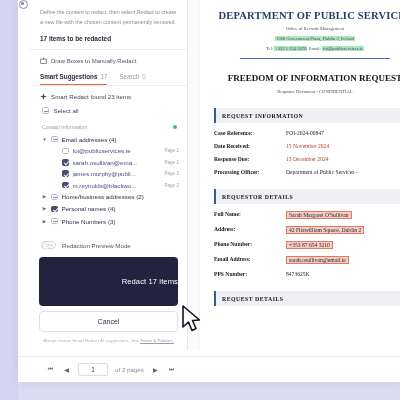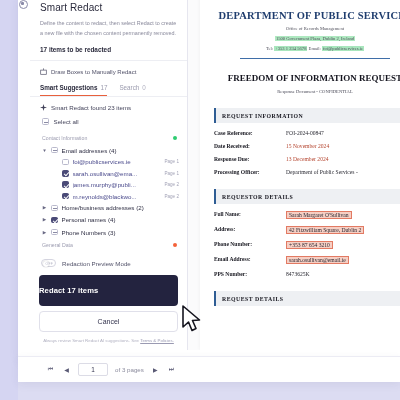--- a/index.html
+++ b/index.html
@@ -85,22 +85,22 @@
   .leaf .pg { font-size:4.6px; color:#a2a2b6; margin-left:auto; padding-left:3px; white-space:nowrap; }
 
   
   .panel-foot { padding:6px 9px 5px 9px; }
   .toggle-row { display:flex; align-items:center; gap:6px; padding:4px 2px 8px 2px; }
   .switch { width:15px; height:8px; border-radius:5px; background:#fff; border:1px solid #d5d5e0; position:relative; flex:none; }
   .switch .knob { position:absolute; left:0.5px; top:0.4px; width:6.4px; height:6.4px; border-radius:50%; background:#fff; box-shadow:0 0 1.5px rgba(0,0,0,.3); }
   .switch .off { position:absolute; right:2px; top:1.4px; font-size:3.4px; color:#b6b6c6; letter-spacing:.2px; }
   .toggle-lbl { font-size:6.2px; color:#53536a; }
   .btn-primary {
-    display:block; width:100%; text-align:left; background:#23233f; color:#fff;
-    font-size:7.6px; font-weight:bold; border:none; border-radius:4px; padding:11px 0;
+    display:block; width:100%; text-align:right; background:#23233f; color:#fff;
+    font-size:7.6px; font-weight:normal; border:none; border-radius:4px; padding:20px 0;
     cursor:pointer; letter-spacing:.1px;
   }
   .btn-secondary {
     display:block; width:100%; text-align:center; background:#fff; color:#33334d;
     font-size:7px; border:1px solid #e0e0ea; border-radius:4px; padding:6px 0; margin-top:5px; cursor:pointer;
   }
   .fineprint { font-size:4.4px; color:#b2b2c2; text-align:center; margin-top:6px; line-height:1.5; }
   .fineprint u { color:#9a9ab2; }
 
   
@@ -159,21 +159,20 @@
 
   <div class="shell">
 
     <div class="rail">
       <div class="rail-icon"></div>
     </div>
 
     <div class="panel">
 
       <div class="panel-head">
-        <div class="panel-title">Smart Redact</div>
         <div class="panel-desc">Define the content to redact, then select Redact to create a new file with the chosen content permanently removed.</div>
         <div class="panel-count">17 items to be redacted</div>
       </div>
 
       <div class="draw-row">
         <span class="draw-ico">
           <svg width="7" height="7" viewBox="0 0 10 10">
               <rect x="1" y="3" width="8" height="6" fill="none" stroke="#53536a" stroke-width="1"></rect>
               <path d="M5 0.5 L5 3" stroke="#53536a" stroke-width="1"></path>
             </svg>

